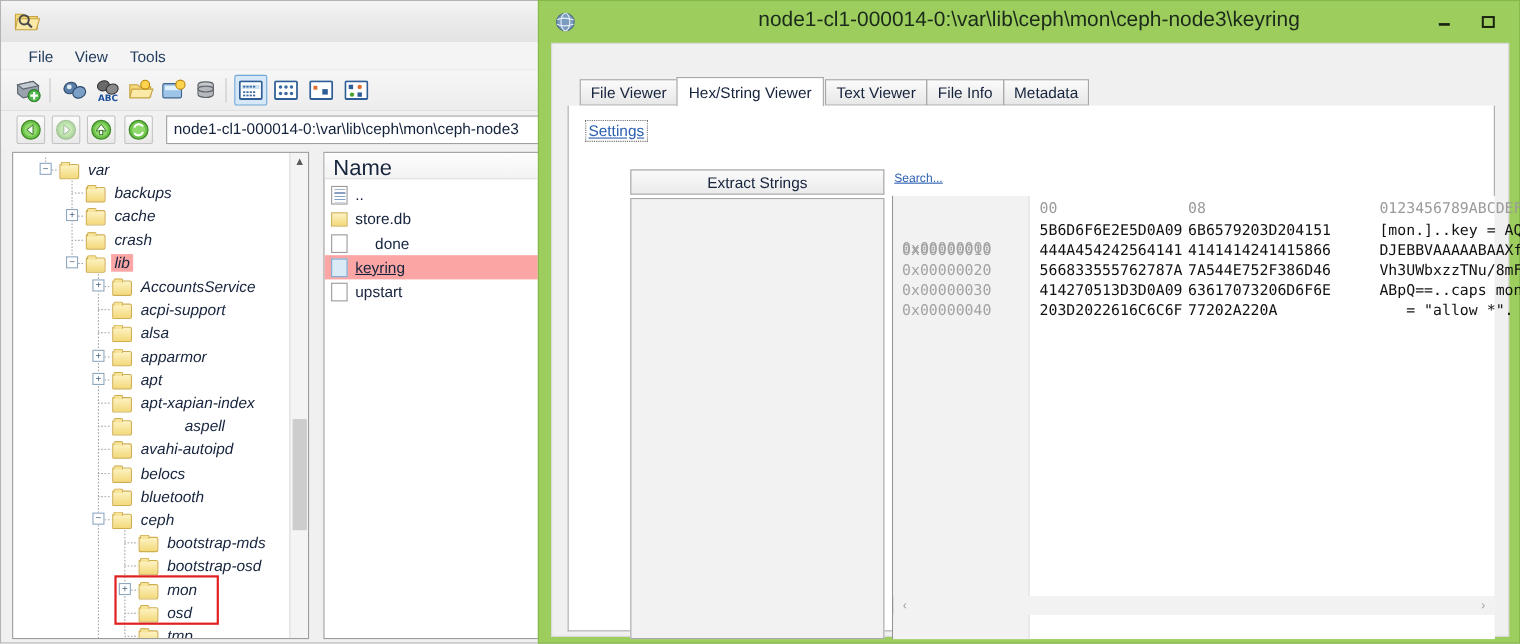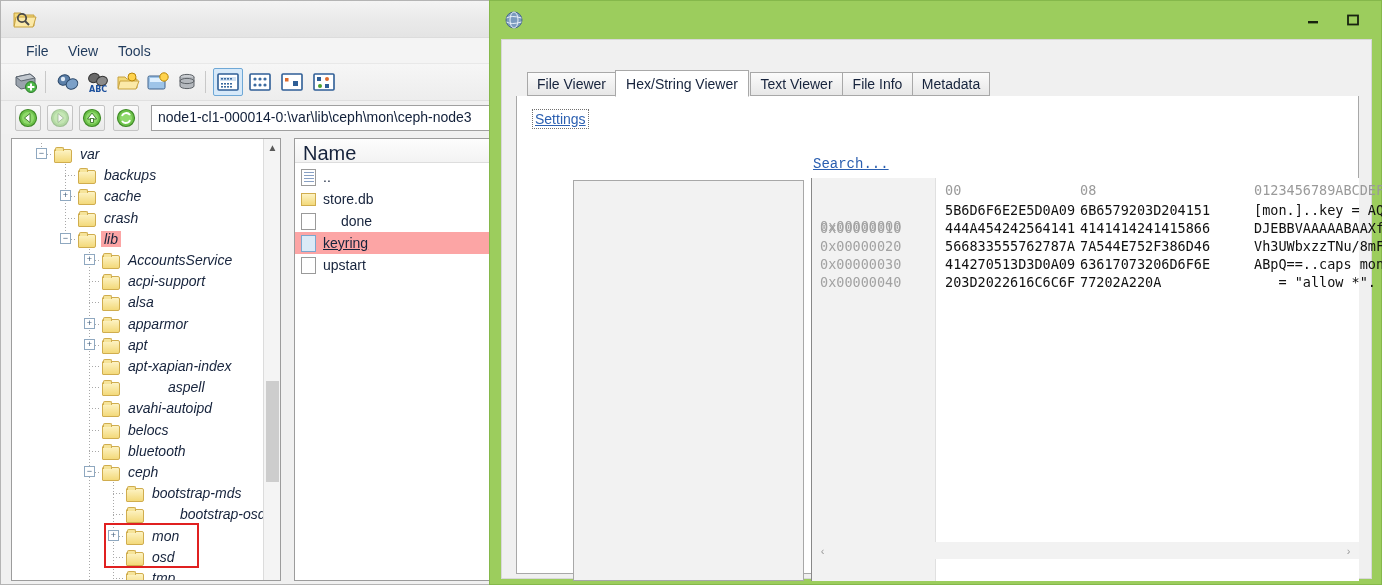--- a/index.html
+++ b/index.html
@@ -316,24 +316,23 @@
 
   #strings-box {
     position: absolute; left: 56px; top: 84px;
     width: 231px; height: 401px;
     background: #f2f2f2;
     border: 1px solid #a8a8a8;
   }
 
   #search-link {
     position: absolute; left: 296px; top: 60px;
-    font-size: 14px; color: #2b5fb0;
+    font-size: 11px; color: #2b5fb0;
     text-decoration: underline;
     cursor: default;
-    font-family: Liberation Mono, monospace;
   }
 
   #hex-outer {
     position: absolute; left: 294px; top: 82px;
     width: 548px; height: 403px;
     background: #ffffff;
     border-left: 1px solid #888888;
   }
   #hex-gutter {
     position: absolute; left: 0; top: 0;
@@ -612,21 +611,21 @@
         <div class="tnode" style="left: 90px; top: 322px;">
           <span class="folder"></span>
           <span class="tlabel">ceph</span>
         </div>
         <div class="hline" style="left: 101px; top: 354.2px; width: 12px;"></div>
         <div class="tnode" style="left: 114px; top: 343.2px;">
           <span class="folder"></span>
           <span class="tlabel">bootstrap-mds</span>
         </div>
         <div class="hline" style="left: 101px; top: 375.4px; width: 12px;"></div>
-        <div class="tnode" style="left: 114px; top: 364.4px; gap: 28px;">
+        <div class="tnode" style="left: 114px; top: 364.4px;">
           <span class="folder"></span>
           <span class="tlabel">bootstrap-osd</span>
         </div>
         <div class="hline" style="left: 101px; top: 396.6px; width: 12px;"></div>
         <div class="exp" style="left: 96px; top: 390.6px;">+</div>
         <div class="tnode" style="left: 114px; top: 385.6px;">
           <span class="folder"></span>
           <span class="tlabel">mon</span>
         </div>
         <div class="hline" style="left: 101px; top: 417.8px; width: 12px;"></div>
@@ -676,20 +675,21 @@
 
 <div id="fg-window">
   <div id="fg-titlebar">
     <div id="fg-title-icon">
       <svg width="20" height="20" viewBox="0 0 20 20">
         <circle cx="10" cy="10" r="8" fill="#7b9bbf" stroke="#4a6a8a"></circle>
         <path d="M2.5 8 q5 -3 15 0 M2.5 12 q5 3 15 0" fill="none" stroke="#e8f0f8" stroke-width="1"></path>
         <ellipse cx="10" cy="10" rx="4" ry="8" fill="none" stroke="#e8f0f8" stroke-width="1"></ellipse>
       </svg>
     </div>
+    <div id="fg-title-text">node1-cl1-000014-0:\var\lib\ceph\mon\ceph-node3\keyring</div>
     <div id="fg-min">
       <svg width="14" height="12" viewBox="0 0 14 12">
           <rect x="2" y="7" width="10" height="2.4" fill="#18220f"></rect>
         </svg>
     </div>
     <div id="fg-max">
       <svg width="14" height="12" viewBox="0 0 14 12">
           <rect x="2" y="1.5" width="10" height="9" fill="none" stroke="#18220f" stroke-width="1.8"></rect>
         </svg>
     </div>
@@ -710,20 +710,21 @@
           <span>File Info</span>
         </div>
         <div class="tab" style="left: 385px; width: 78px;">
           <span>Metadata</span>
         </div>
       </div>
 
     <div id="tab-content">
       <div id="settings-link">Settings</div>
 
+      <div id="extract-btn">Extract Strings</div>
       <div id="strings-box"></div>
 
       <div id="search-link">Search...</div>
 
       <div id="hex-outer">
         <div id="hex-gutter"></div>
         <div id="hex-lines">
             <div class="hex-line hex-head" style="left: 133px; top: 4px;">00</div>
             <div class="hex-line hex-head" style="left: 268px; top: 4px;">08</div>
             <div class="hex-line hex-head" style="left: 442px; top: 4px;">0123456789ABCDEF</div>

